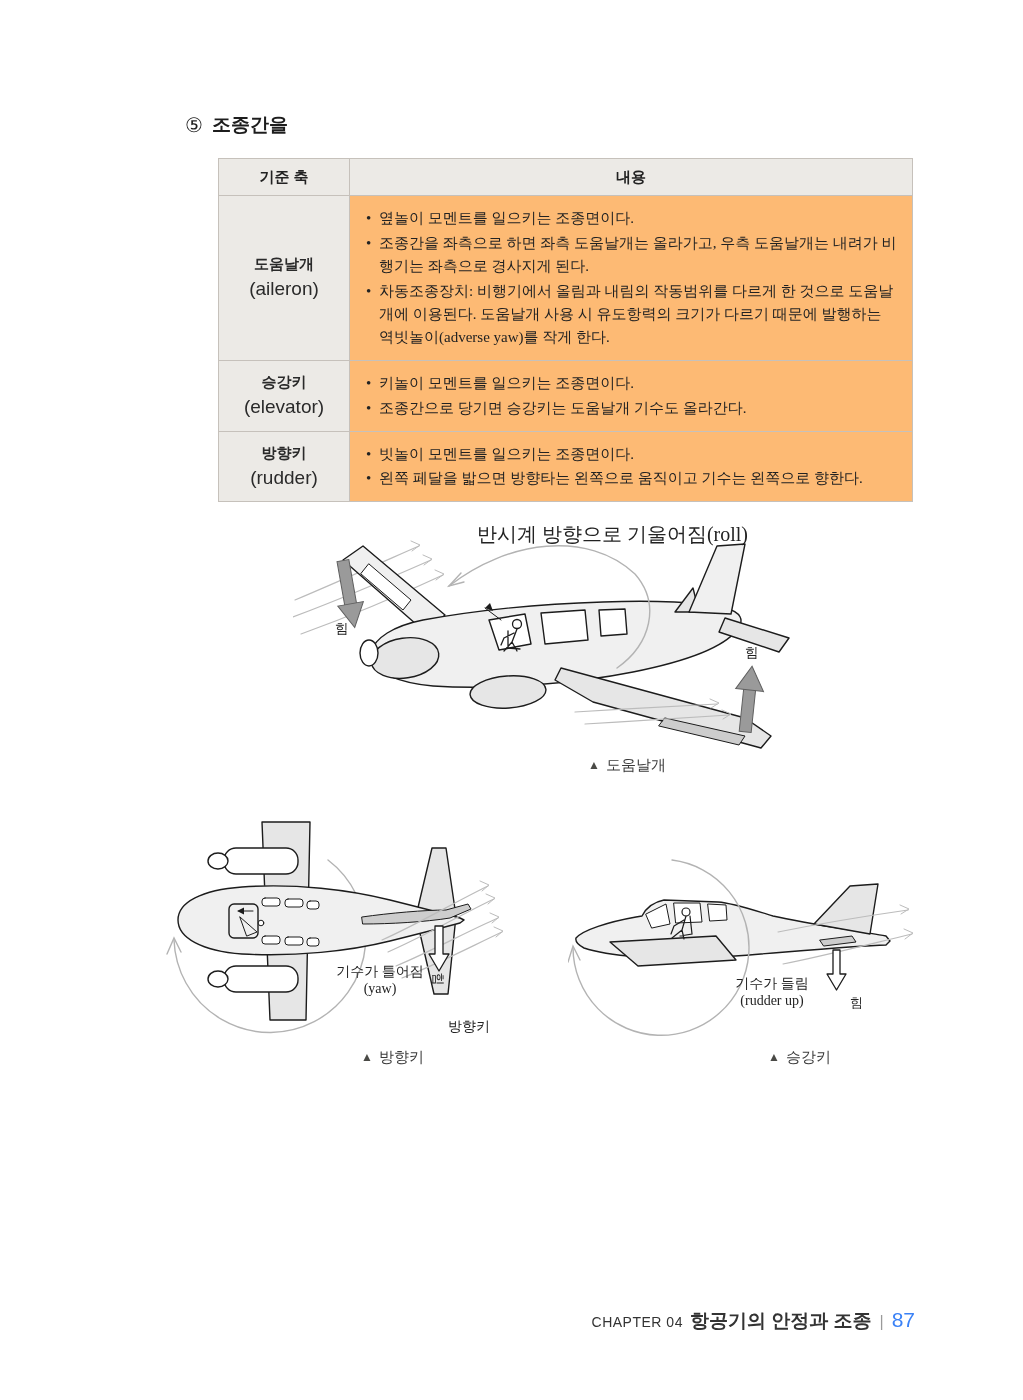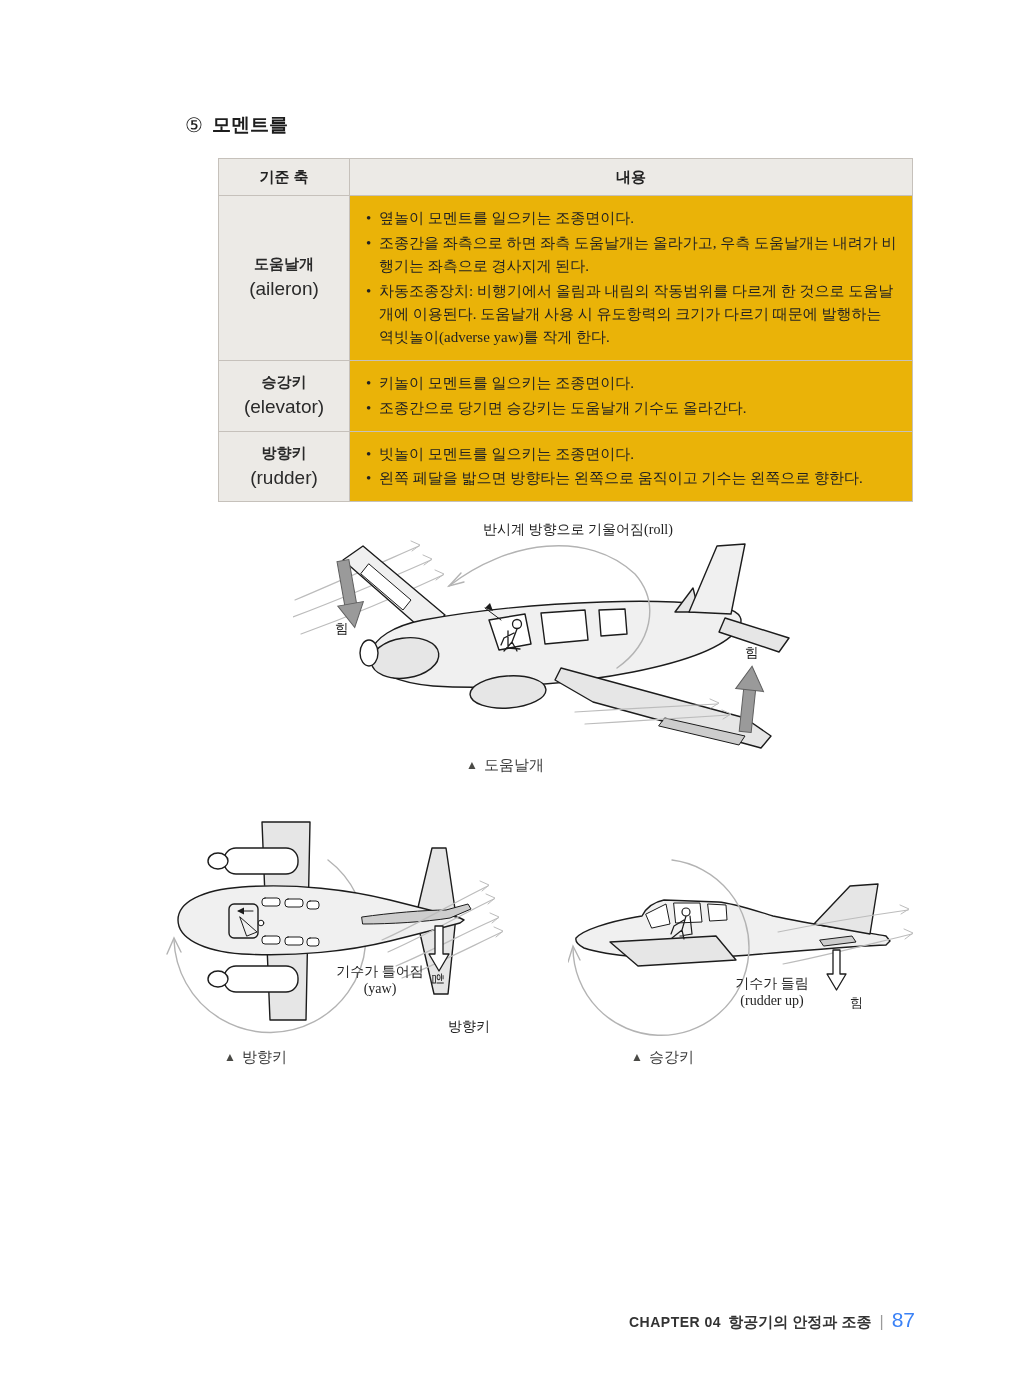--- a/index.html
+++ b/index.html
@@ -10,35 +10,35 @@
            font-weight:bold;font-size:19px;color:#1d1d1d;}
   .heading .num{font-size:20px;font-weight:normal;}
   
   .ctl-table{position:absolute;left:218px;top:158px;width:695px;border-collapse:collapse;
              border-top:1.5px solid #a9a49e;border-bottom:1.5px solid #a9a49e;}
   .ctl-table th,.ctl-table td{border:1px solid #c6c1bb;vertical-align:middle;}
   .ctl-table th{background:#eceae6;font-size:15px;font-weight:700;color:#222;height:32px;padding:2px 6px;}
   .ctl-table td.axis{background:#eceae6;width:118px;text-align:center;font-size:15px;line-height:1.45;padding:6px 4px;}
   .ctl-table td.axis .axis-kr{font-weight:700;}
   .ctl-table td.axis .axis-en{font-weight:400;font-size:19px;}
-  .ctl-table td.content{background:#eab308;padding:9px 14px;}
+  .ctl-table td.content{background:#fdba74;padding:9px 14px;}
   .bullets{list-style:none;margin:0;padding:0;font-family:"Liberation Serif",serif;font-size:15px;line-height:1.53;color:#222;}
   .bullets li{position:relative;padding-left:15px;margin:2px 0;}
   .bullets li::before{content:"\2022";position:absolute;left:2px;top:0;color:#222;}
   
   .diagram{position:absolute;}
   .diagram svg{display:block;}
   .dlabel{position:absolute;font-family:"Liberation Serif",serif;color:#222;white-space:nowrap;}
   .dlabel.center{text-align:center;white-space:normal;}
-  .caption{position:absolute;width:200px;text-align:left;font-size:15px;color:#3a3a3a;}
+  .caption{position:absolute;width:200px;text-align:right;font-size:15px;color:#3a3a3a;}
   .caption .mark{font-size:12px;color:#4a4a46;margin-right:6px;position:relative;top:-1px;}
   
   .footer{position:absolute;top:1308px;right:108px;display:flex;align-items:baseline;gap:7px;}
-  .footer .chap{font-weight:bold;font-size:14px;color:#333;letter-spacing:.5px;}
-  .footer .ftitle{font-size:15px;color:#333;font-weight:600;}
+  .footer .chap{font-weight:normal;font-size:14px;color:#333;letter-spacing:.5px;}
+  .footer .ftitle{font-size:19px;color:#333;font-weight:600;}
   .footer .sep{color:#9a9a9a;font-weight:300;font-size:16px;margin:0 1px;}
   .footer .pnum{font-size:21px;color:#3b82f6;}
   
   .ln{fill:none;stroke:#1c1c1c;stroke-width:1.4;stroke-linejoin:round;stroke-linecap:round;}
   .fill-l{fill:#f0f0f0;}
   .fill-m{fill:#e6e6e6;}
   .fill-d{fill:#cdcdcd;}
   .fill-w{fill:#ffffff;}
   .flow{fill:none;stroke:#bcbcbc;stroke-width:1.2;stroke-linecap:round;}
   .arc{fill:none;stroke:#b3b3b3;stroke-width:1.4;stroke-linecap:round;}
@@ -46,21 +46,21 @@
   .outarrow{fill:#ffffff;stroke:#1c1c1c;stroke-width:1.3;stroke-linejoin:round;}
   .thin{stroke-width:1;}
 </style>
 </head>
 <body>
 
 <div class="page">
 
   <div class="heading">
     <span class="num">⑤</span>
-    <span>모멘트를</span>
+    <span>조종간을</span>
   </div>
 
   <table class="ctl-table">
     <tbody>
         <tr>
       <th style="width:118px">기준 축</th>
       <th>내용</th>
     </tr>
     <tr>
       <td class="axis">
@@ -158,21 +158,21 @@
 
       <g class="blockarrow" transform="rotate(-10 56 75)">
         <rect x="50" y="40" width="12" height="46"></rect>
           <polygon points="43,84 69,84 56,108"></polygon>
       </g>
       <g class="blockarrow" transform="rotate(6 455 185)">
         <rect x="449" y="168" width="12" height="44"></rect>
           <polygon points="441,170 469,170 455,146"></polygon>
       </g>
     </svg>
-    <div class="dlabel center" style="left:135px;top:1px;width:300px;font-size:14px;">반시계 방향으로 기울어짐(roll)</div>
+    <div class="dlabel center" style="left:155px;top:1px;width:300px;font-size:20px;text-align:right;">반시계 방향으로 기울어짐(roll)</div>
     <div class="dlabel" style="left:42px;top:100px;font-size:13.5px;">힘</div>
     <div class="dlabel" style="left:452px;top:124px;font-size:13.5px;">힘</div>
   </div>
   <div class="caption" style="left:466px;top:756px;">
     <span class="mark">▲</span><span>도움날개</span>
   </div>
 
   <div class="diagram" style="left:150px;top:820px;width:360px;height:235px;">
     <svg width="360" height="235" viewBox="0 0 360 235">
 

